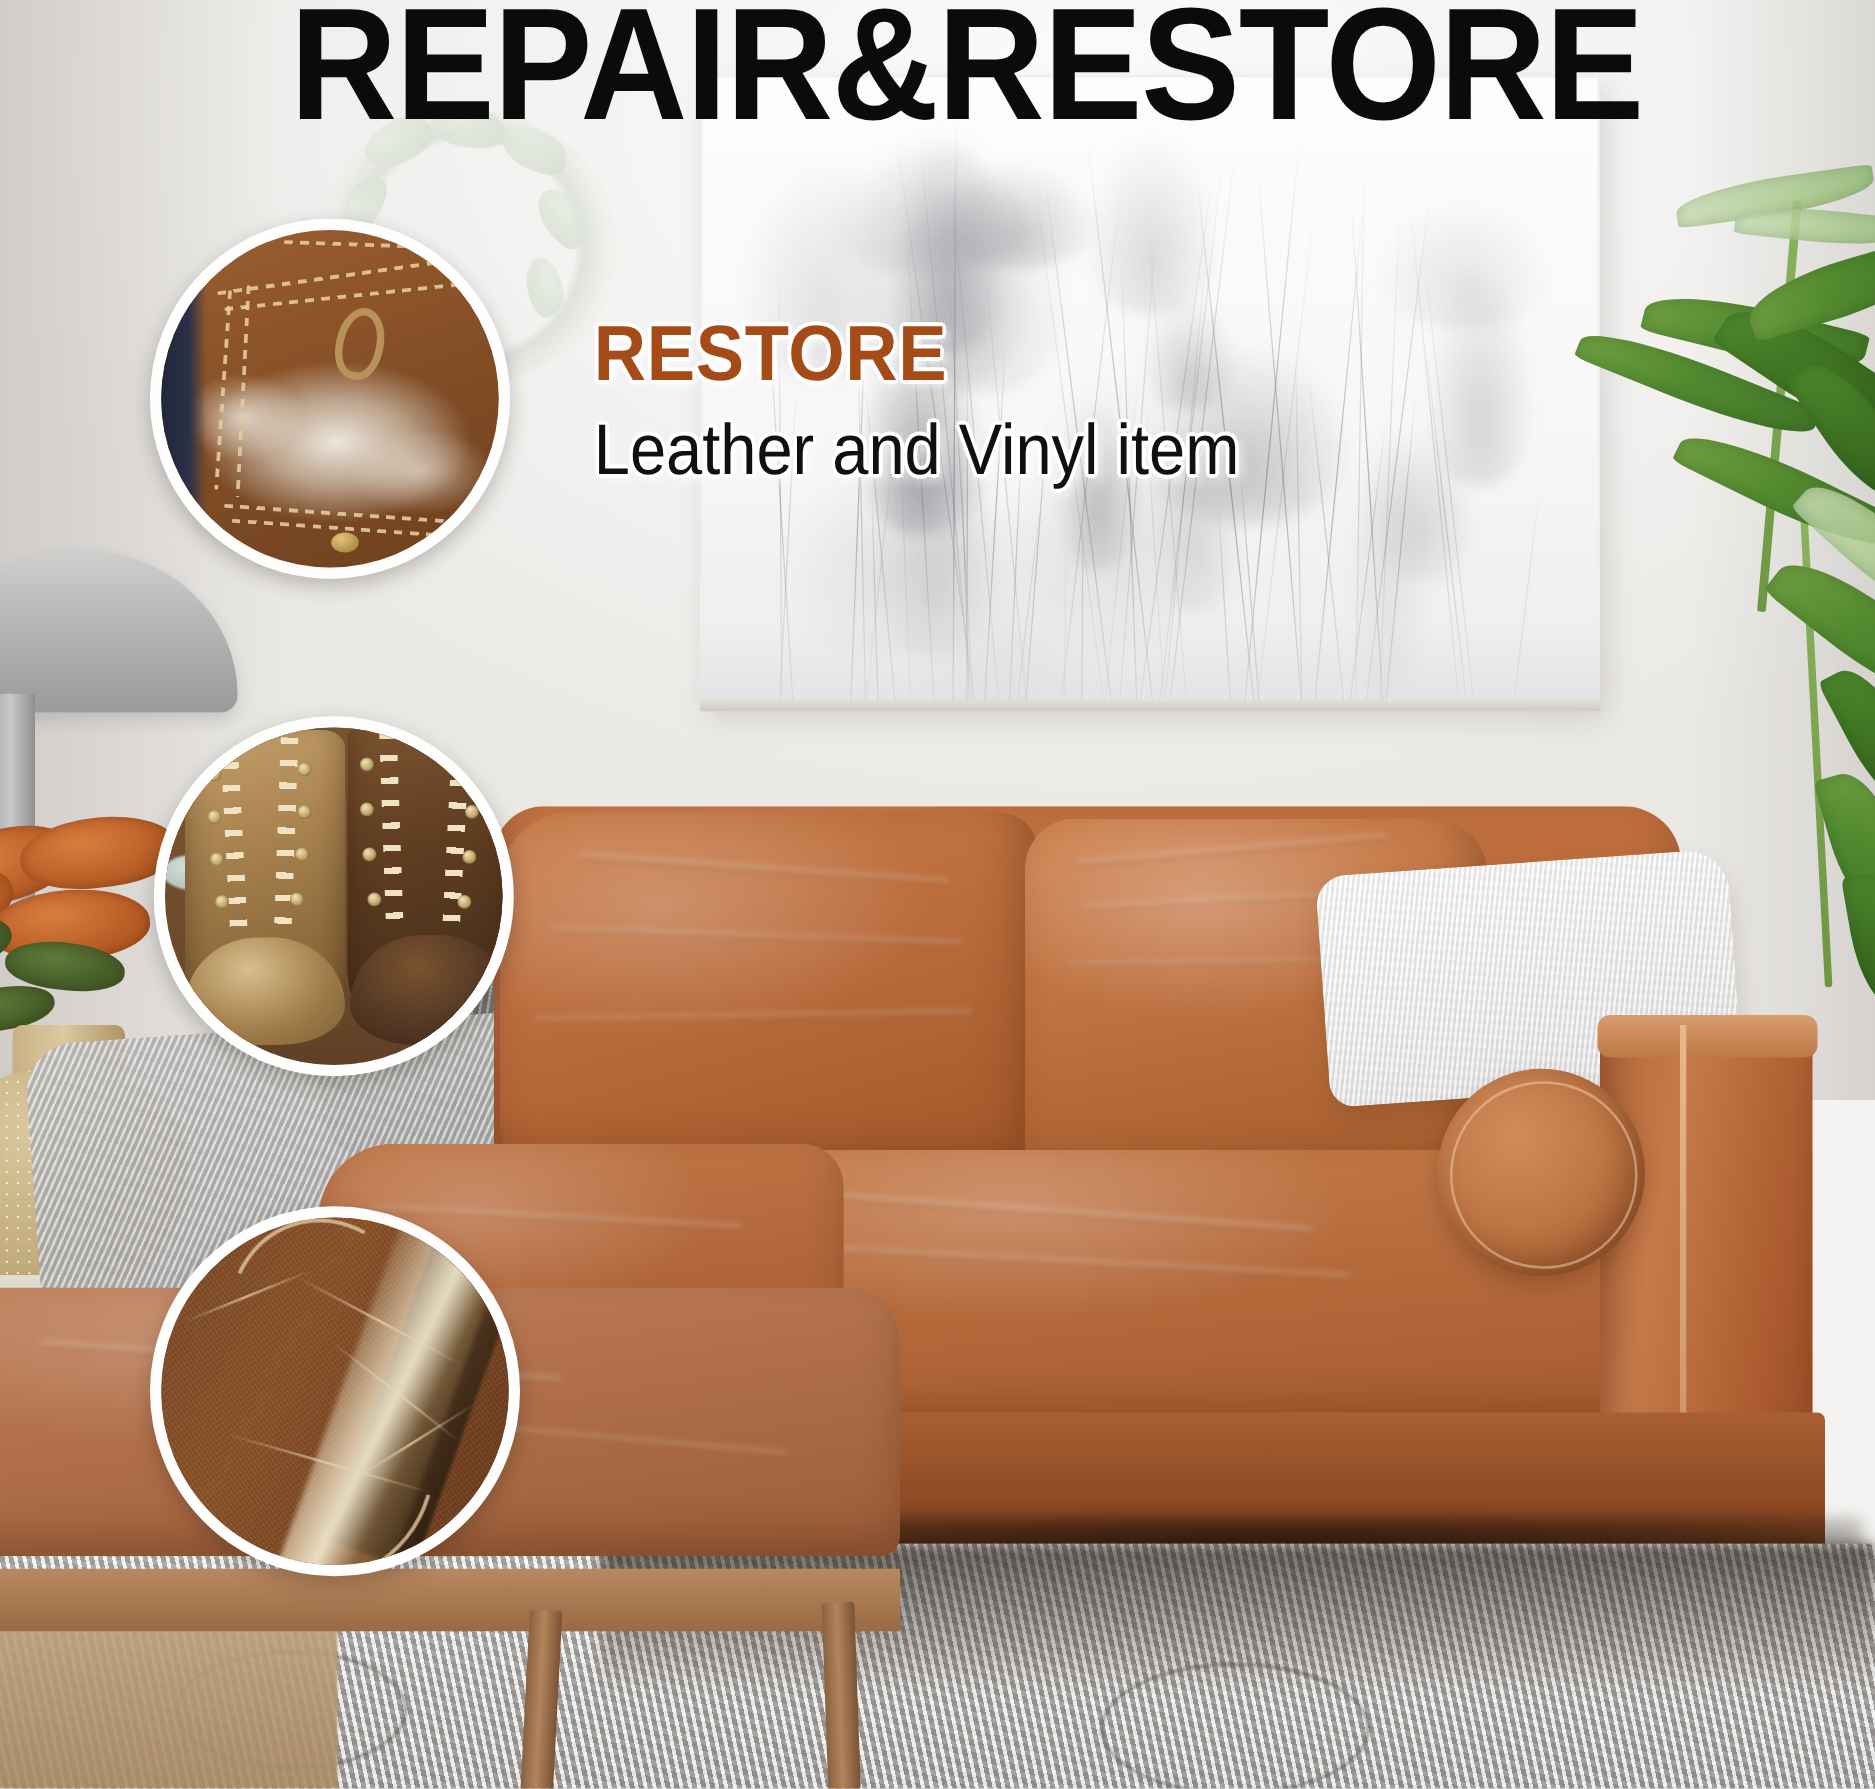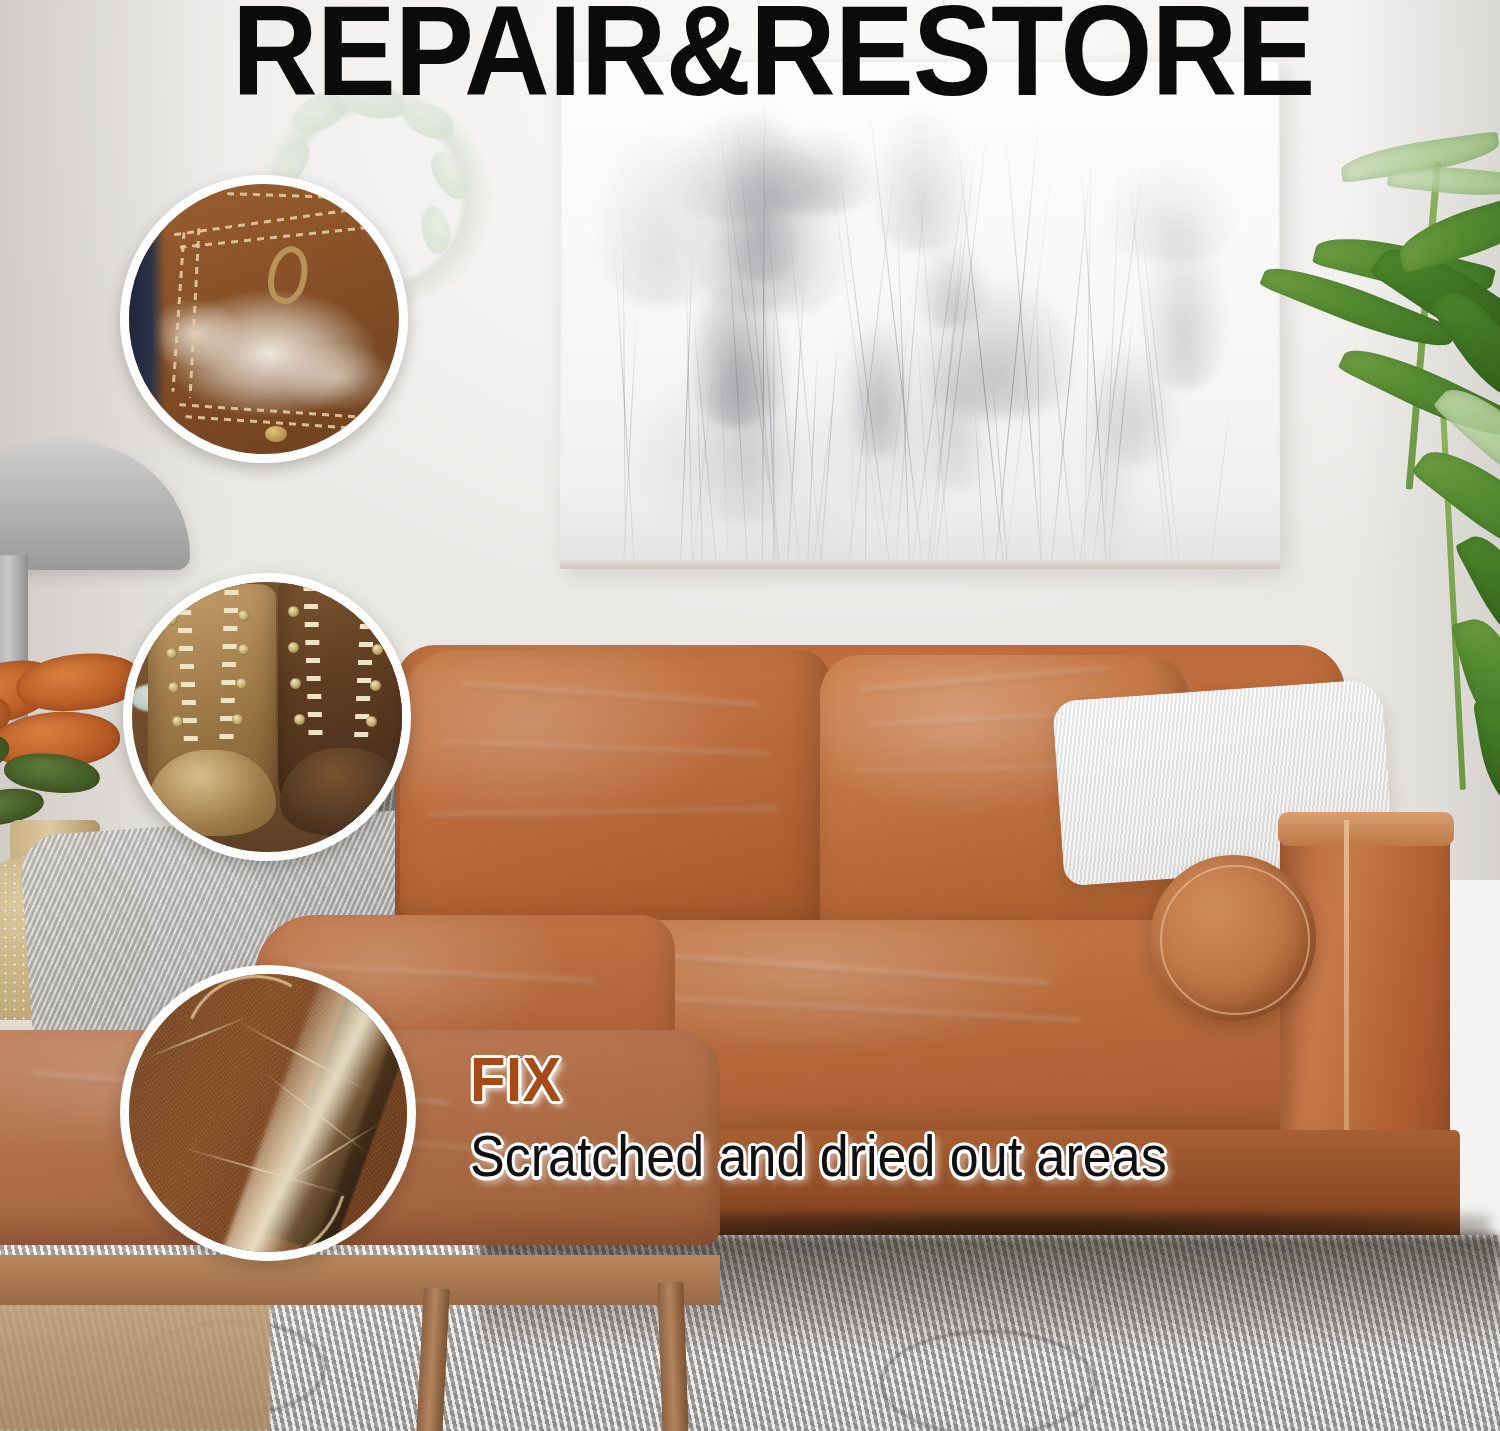--- a/index.html
+++ b/index.html
@@ -733,20 +733,20 @@
       <div class="scratch-line" style="left:110px;top:92px;width:150px;transform:rotate(28deg)"></div>
       <div class="scratch-line" style="left:132px;top:148px;width:130px;transform:rotate(38deg)"></div>
       <div class="scratch-line" style="left:60px;top:206px;width:170px;transform:rotate(16deg)"></div>
       <div class="scratch-line" style="left:24px;top:72px;width:110px;transform:rotate(-22deg)"></div>
       <div class="scratch-line" style="left:150px;top:190px;width:120px;transform:rotate(-32deg)"></div>
     </div>
   </div>
 
   <div class="title">REPAIR&amp;RESTORE</div>
 
-
-
-  <div class="feature" style="left:470px;top:1048px">
-    <div class="head">FIX</div>
-    <div class="sub">Scratched and dried out areas</div>
+  <div class="feature" style="left:475px;top:252px">
+    <div class="head">RESTORE</div>
+    <div class="sub">Leather and Vinyl item</div>
   </div>
 
+
+
 </div>
 
 </body></html>

